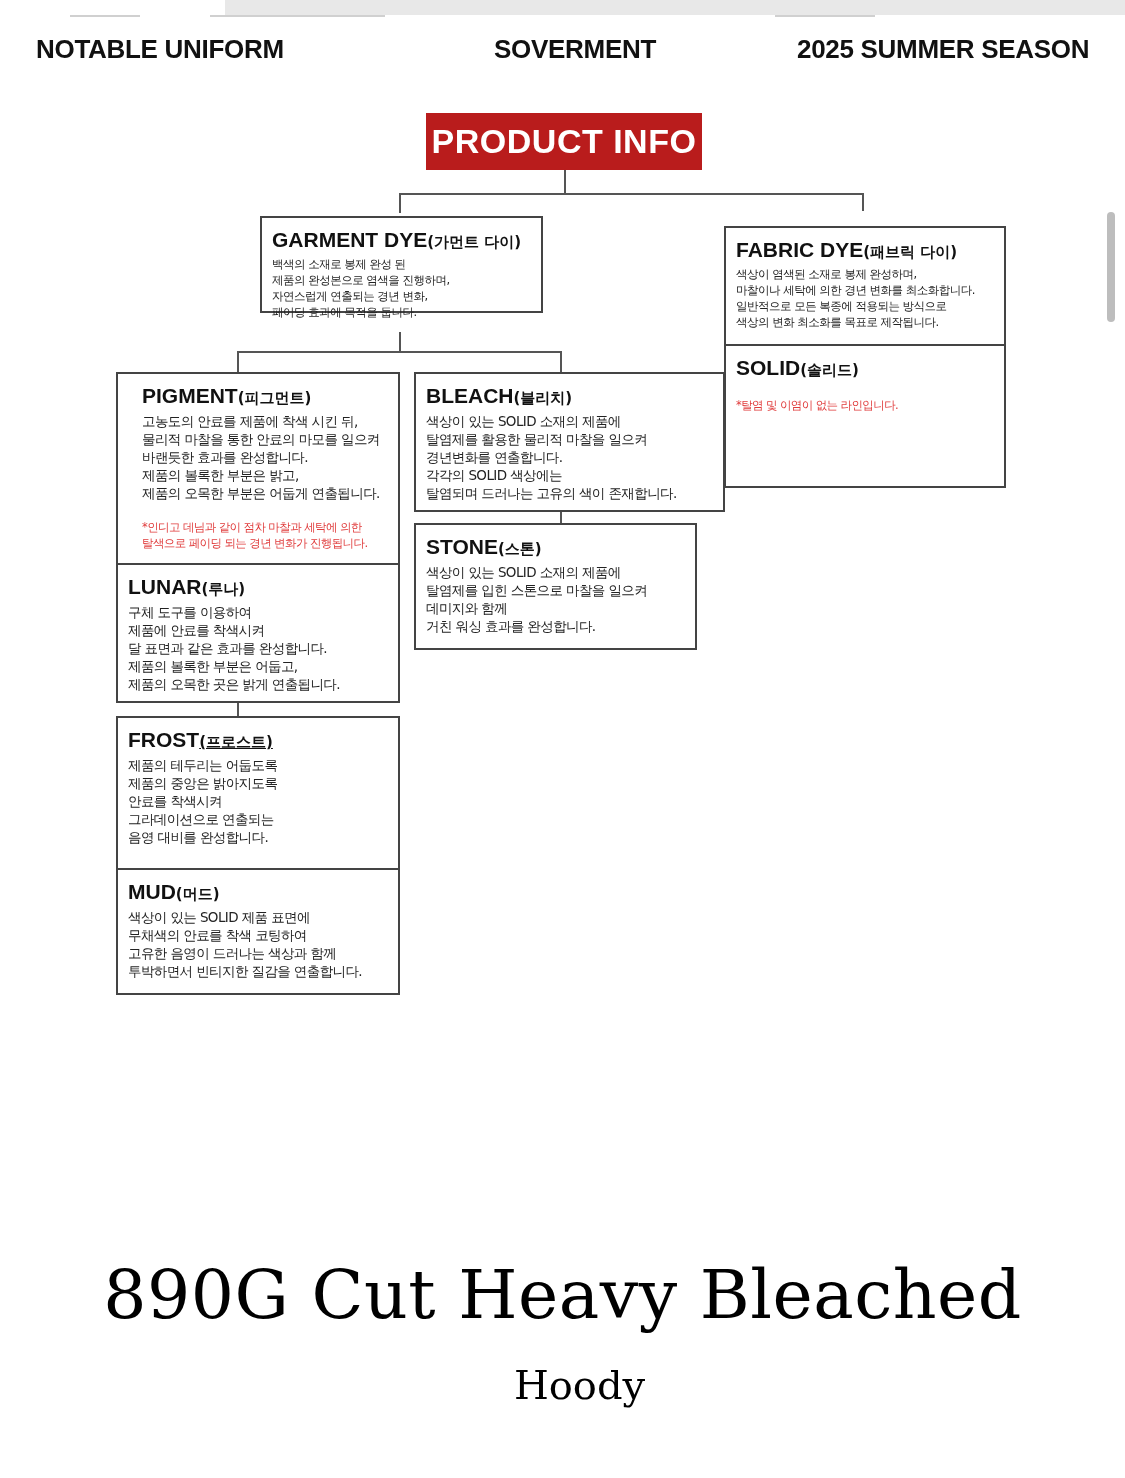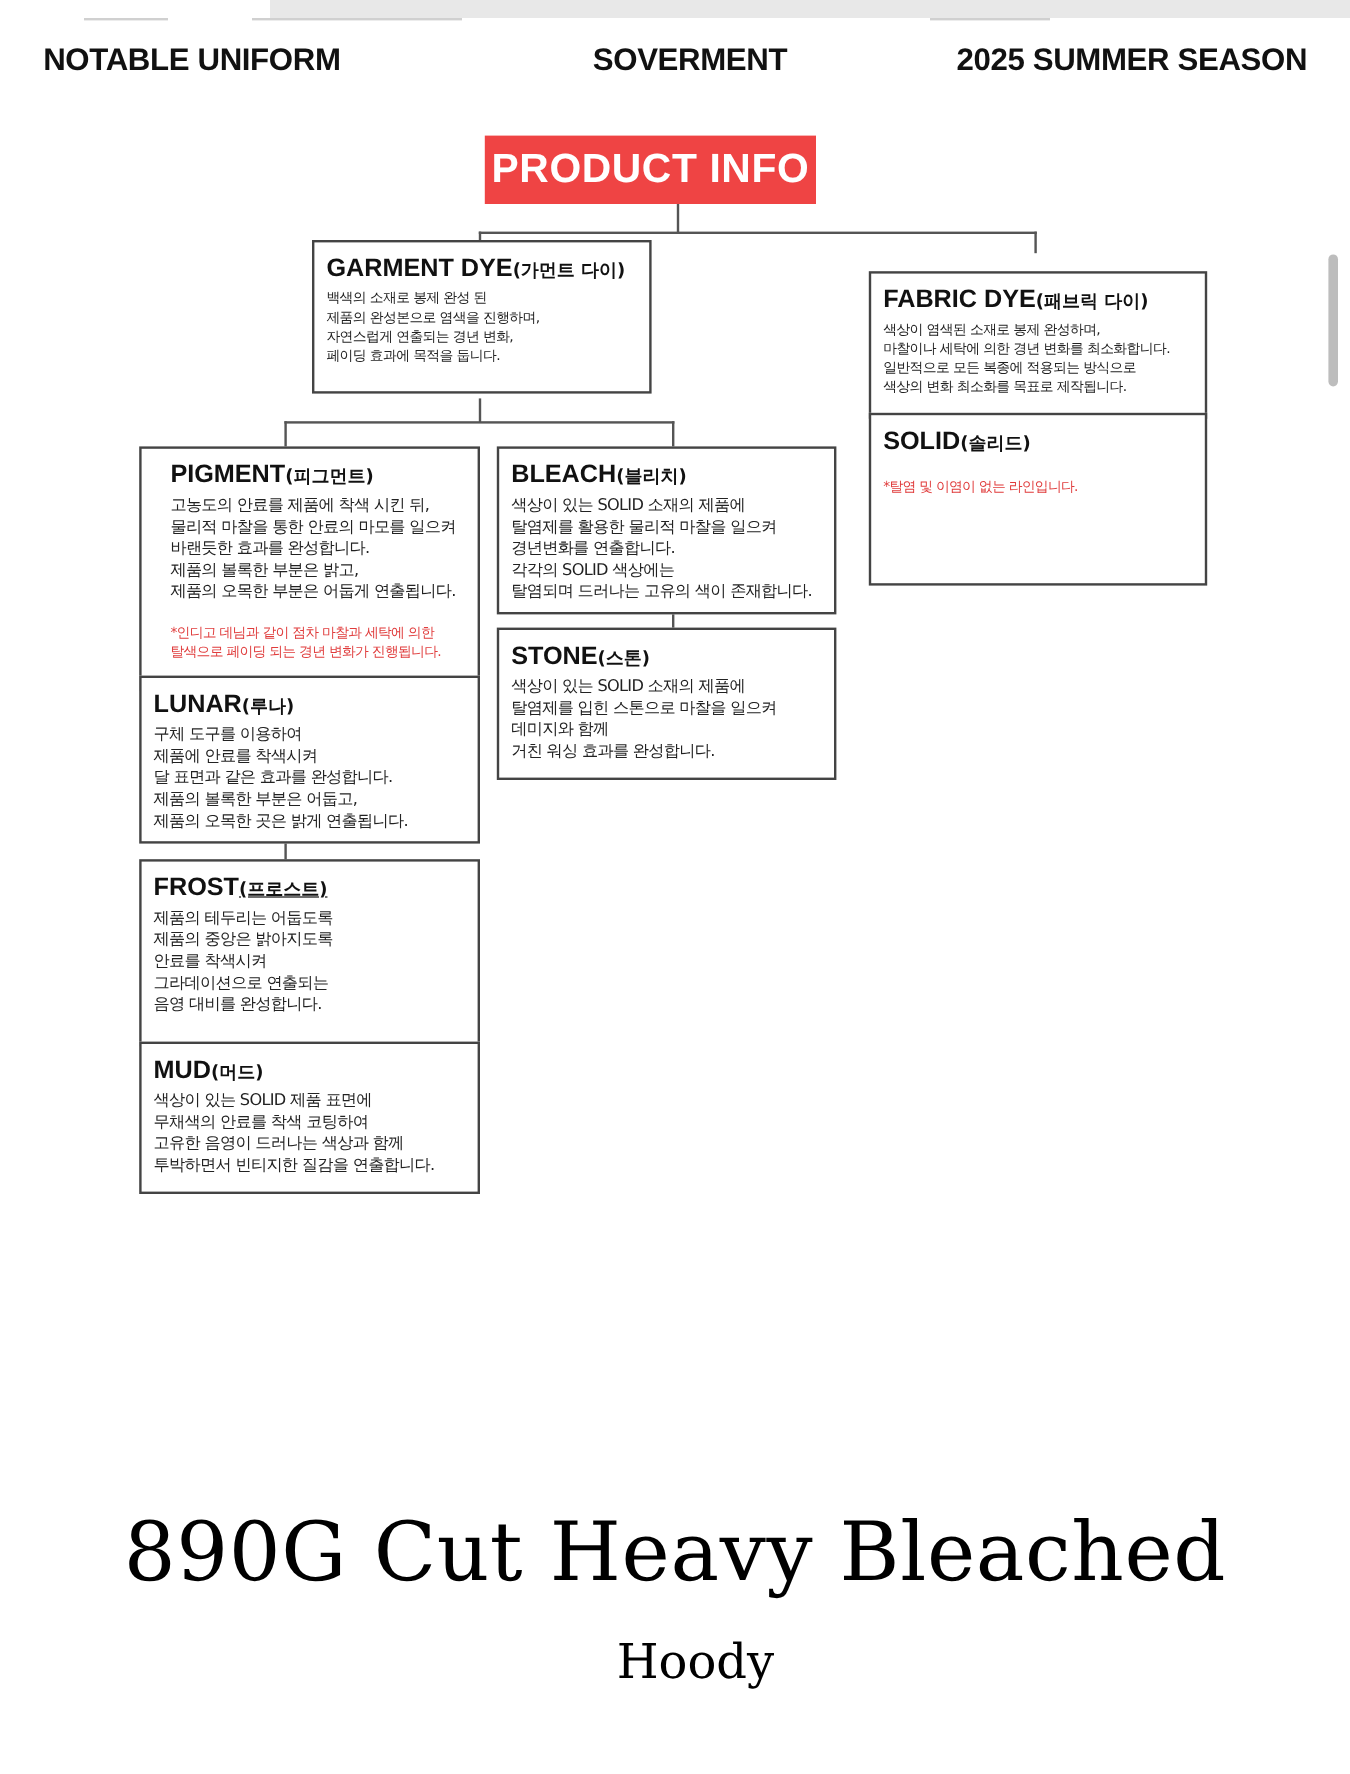--- a/index.html
+++ b/index.html
@@ -35,23 +35,23 @@
       letter-spacing: -0.3px;
       color: #111;
       white-space: nowrap;
     }
     .hdr.left { left: 36px; }
     .hdr.center { left: 494px; }
     .hdr.right { left: 797px; }
 
     .title-box {
       position: absolute;
-      left: 404px; top: 113px;
+      left: 426px; top: 113px;
       width: 276px; height: 57px;
-      background: #ef4444;
+      background: #b91c1c;
       color: #fff;
       font-family: "Liberation Sans", sans-serif;
       font-weight: bold;
       font-size: 34px;
       display: flex; align-items: center; justify-content: center;
       letter-spacing: 0.5px;
     }
 
     .ln { position: absolute; background: #555; }
     .ln.v { width: 2px; }
@@ -151,21 +151,21 @@
 <div class="ln v" style="left:399px;top:332px;height:20px;"></div>
 <div class="ln h" style="left:237px;top:351px;width:325px;"></div>
 <div class="ln v" style="left:237px;top:351px;height:22px;"></div>
 <div class="ln v" style="left:560px;top:351px;height:22px;"></div>
 
 <div class="ln v" style="left:560px;top:511px;height:13px;"></div>
 <div class="ln v" style="left:237px;top:547px;height:17px;"></div>
 <div class="ln v" style="left:237px;top:702px;height:15px;"></div>
 <div class="ln v" style="left:237px;top:855px;height:14px;"></div>
 
-<div class="box" style="left:260px;top:200px;width:283px;height:128px;">
+<div class="box" style="left:260px;top:216px;width:283px;height:97px;">
   <div class="name"><span>GARMENT DYE</span><span class="ko">(가먼트 다이)</span></div>
   <div class="desc small">백색의 소재로 봉제 완성 된
 제품의 완성본으로 염색을 진행하며,
 자연스럽게 연출되는 경년 변화,
 페이딩 효과에 목적을 둡니다.</div>
 </div>
 
 <div class="box" style="left:724px;top:226px;width:282px;height:123px;">
   <div class="name"><span>FABRIC DYE</span><span class="ko">(패브릭 다이)</span></div>
   <div class="desc small">색상이 염색된 소재로 봉제 완성하며,
@@ -183,21 +183,21 @@
   <div class="name"><span>PIGMENT</span><span class="ko">(피그먼트)</span></div>
   <div class="desc">고농도의 안료를 제품에 착색 시킨 뒤,
 물리적 마찰을 통한 안료의 마모를 일으켜
 바랜듯한 효과를 완성합니다.
 제품의 볼록한 부분은 밝고,
 제품의 오목한 부분은 어둡게 연출됩니다.</div>
   <div class="note">*인디고 데님과 같이 점차 마찰과 세탁에 의한
  탈색으로 페이딩 되는 경년 변화가 진행됩니다.</div>
 </div>
 
-<div class="box" style="left:414px;top:372px;width:283px;height:140px;">
+<div class="box" style="left:414px;top:372px;width:311px;height:140px;">
   <div class="name"><span>BLEACH</span><span class="ko">(블리치)</span></div>
   <div class="desc">색상이 있는 SOLID 소재의 제품에
 탈염제를 활용한 물리적 마찰을 일으켜
 경년변화를 연출합니다.
 각각의 SOLID 색상에는
 탈염되며 드러나는 고유의 색이 존재합니다.</div>
 </div>
 
 <div class="box" style="left:414px;top:523px;width:283px;height:127px;">
   <div class="name"><span>STONE</span><span class="ko">(스톤)</span></div>

